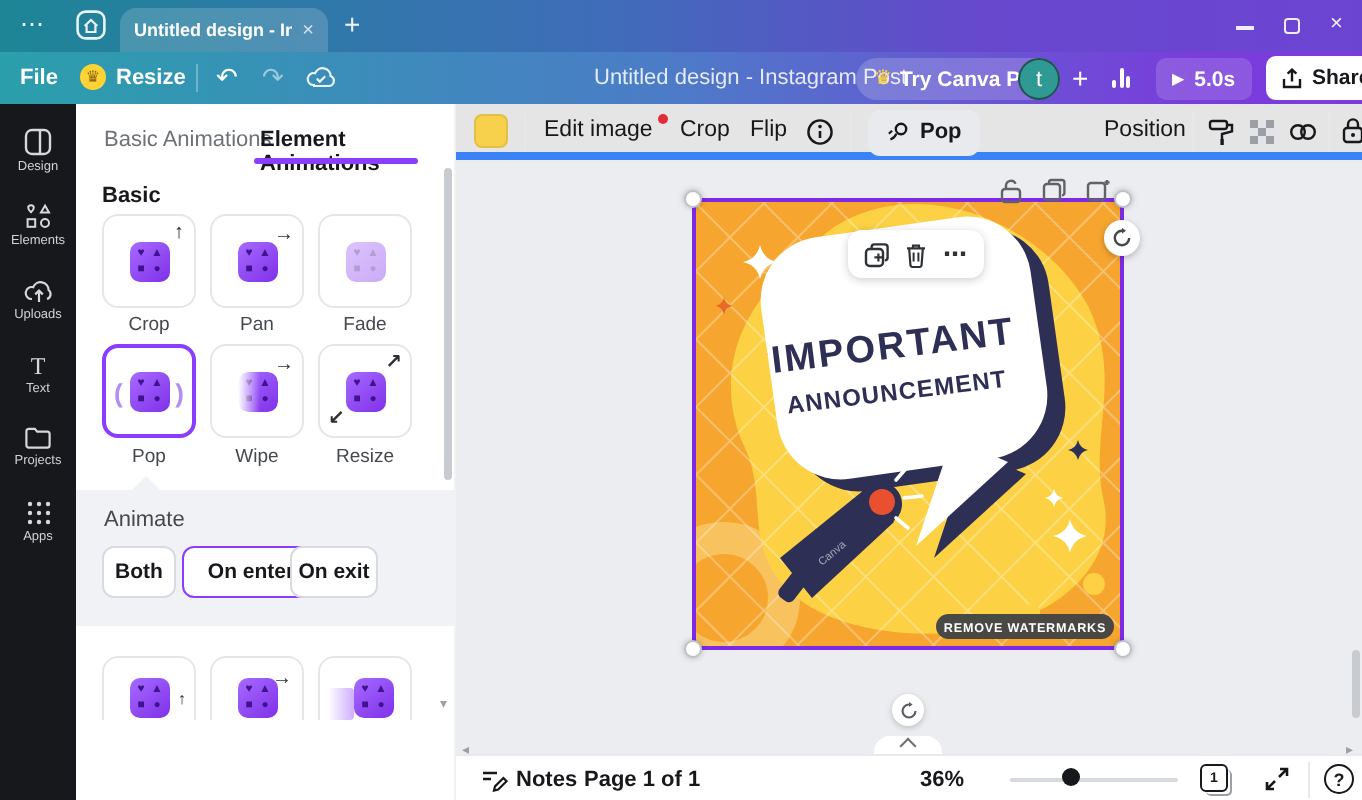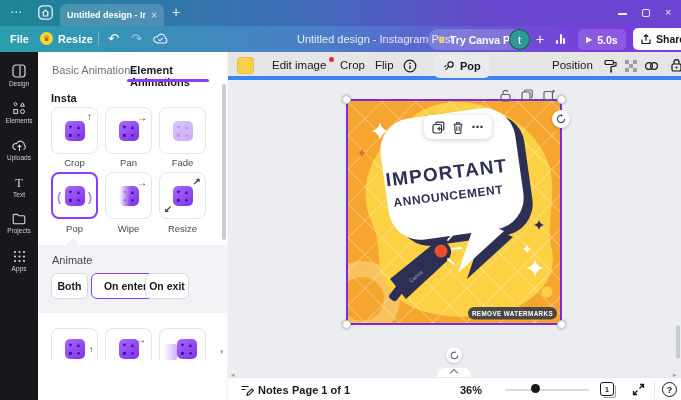--- a/index.html
+++ b/index.html
@@ -248,21 +248,21 @@
         </svg>
       <span class="lbl">Apps</span>
     </div>
   </div>
 
   <div id="panel" class="abs">
     <span class="abs panel-tab" style="left:14px;top:12px">Basic Animations</span>
     <span class="abs panel-tab active" style="left:92px;top:12px">Element Animations</span>
     <div id="tab-underline" class="abs"></div>
 
-    <span class="abs section-h" style="left:13px;top:40px">Insta</span>
+    <span class="abs section-h" style="left:13px;top:40px">Basic</span>
 
     <div class="anim-card" style="left:13px;top:55px">
       <div class="anim-icon">
           <span>♥</span>
           <span>▲</span>
           <span>■</span>
           <span>●</span>
         </div>
       <span class="card-arrow" style="right:5px;top:3px">↑</span>
     </div>

